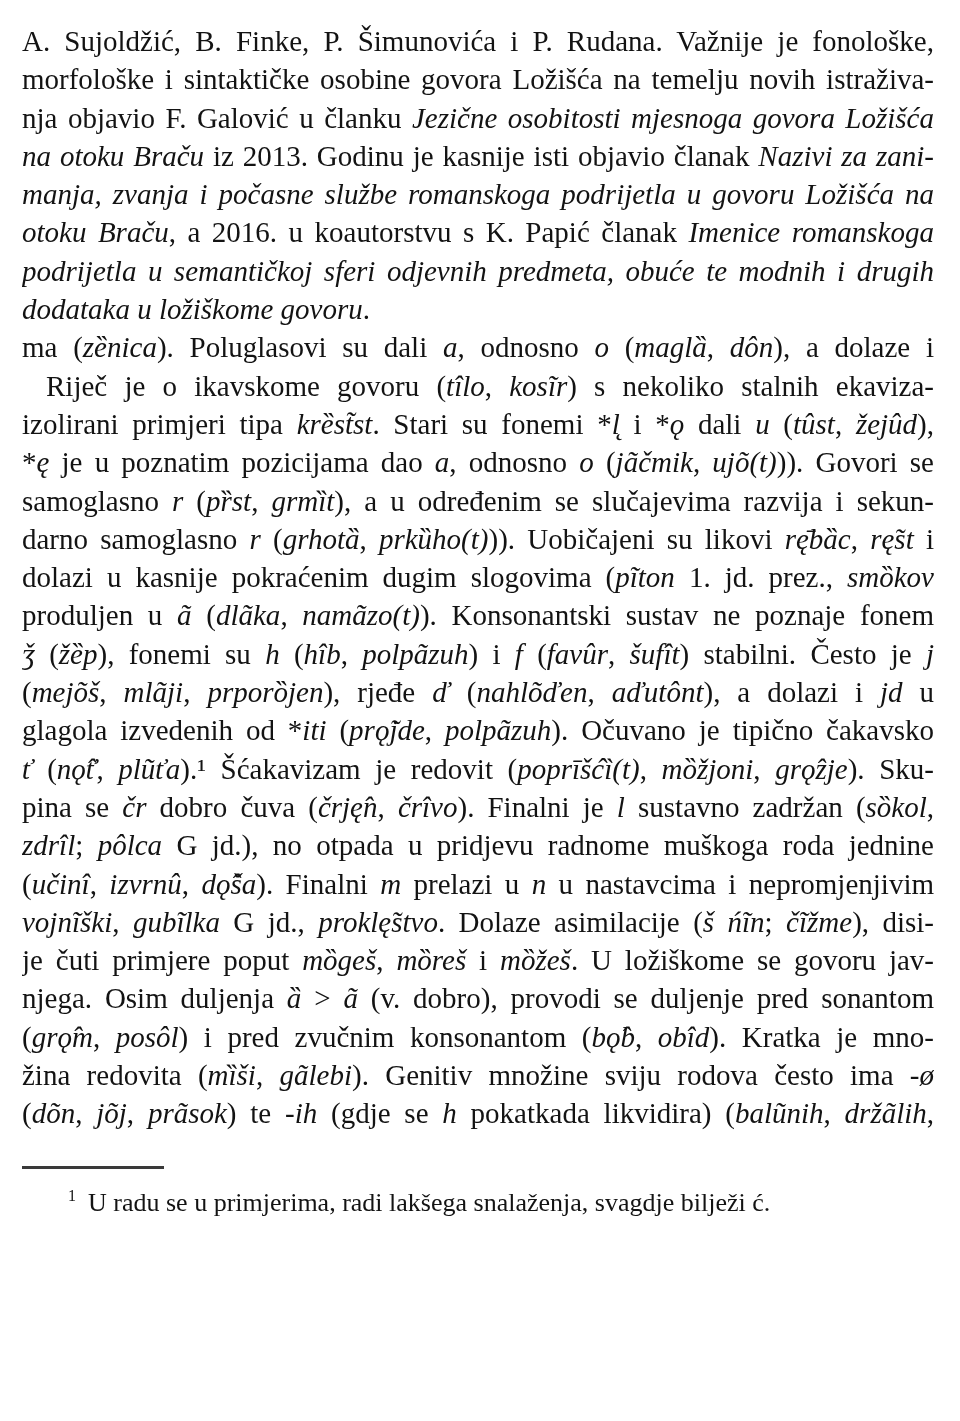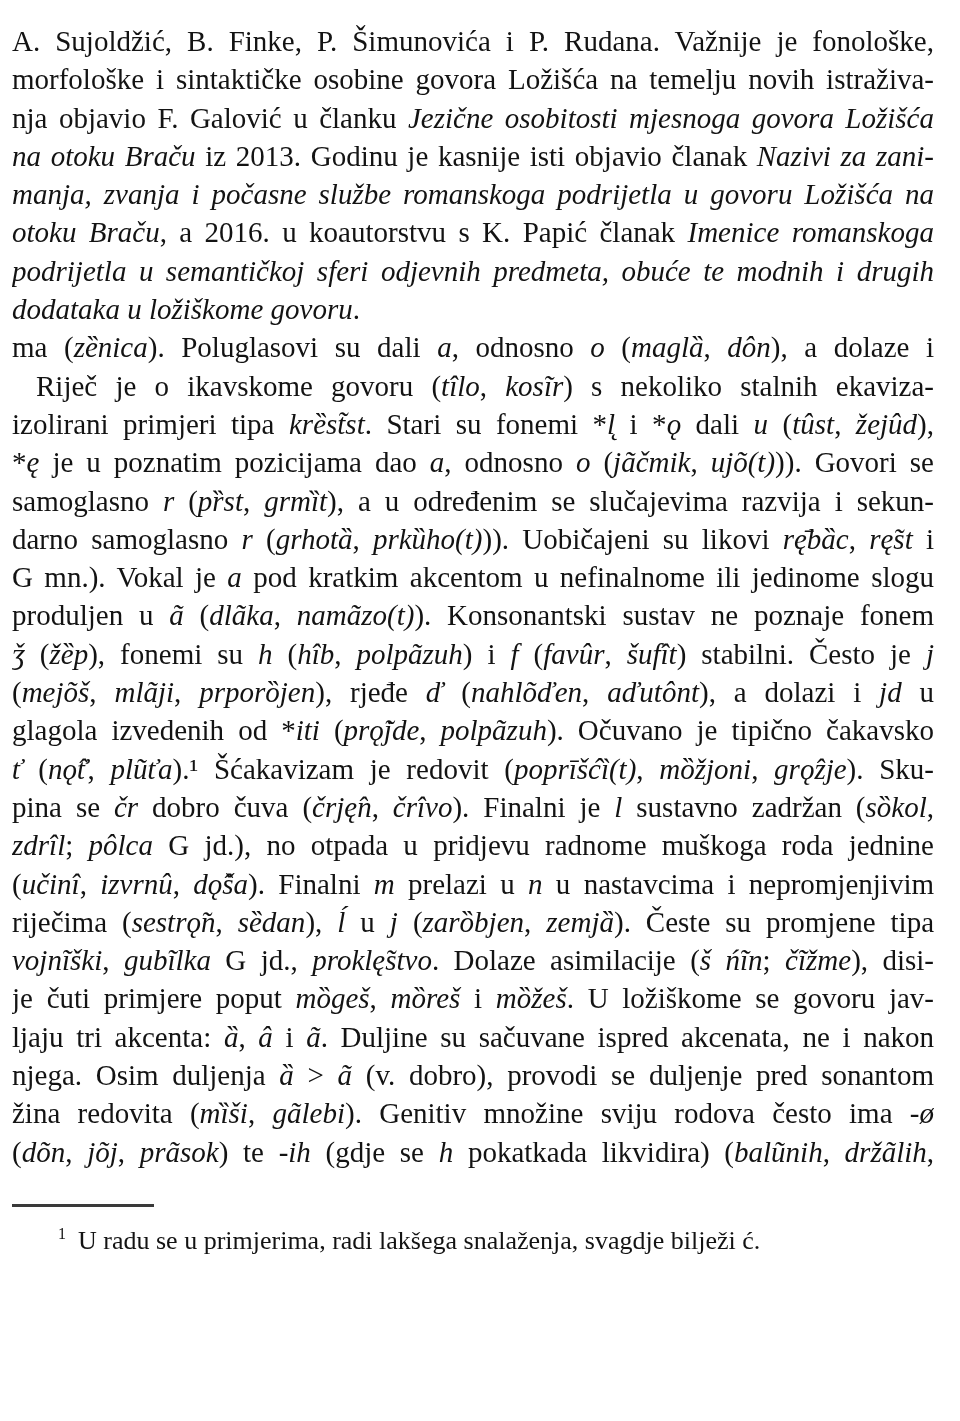--- a/index.html
+++ b/index.html
@@ -12,21 +12,21 @@
     height: 1421px;
     color: #131313;
     font-family: "Liberation Serif", "DejaVu Serif", serif;
     overflow: hidden;
   }
   .page {
     width: 960px;
     height: 1073px;
     background: #ffffff;
     box-sizing: border-box;
-    padding: 22px 26px 0 12px;
+    padding: 22px 26px 0 22px;
   }
   .text-block {
     font-size: 29px;
     line-height: 38.3px;
   }
   .line {
     text-align: justify;
     text-align-last: justify;
     height: 38.3px;
     overflow: hidden;
@@ -70,34 +70,33 @@
       <div class="line"><span class="it">manja, zvanja i počasne službe romanskoga podrijetla u govoru Ložišća na</span></div>
       <div class="line"><span class="it">otoku Braču</span><span>, a 2016. u koautorstvu s K. Papić članak </span><span class="it">Imenice romanskoga</span></div>
       <div class="line"><span class="it">podrijetla u semantičkoj sferi odjevnih predmeta, obuće te modnih i drugih</span></div>
       <div class="line endline"><span class="it">dodataka u ložiškome govoru</span><span>.</span></div>
       <div class="line"><span>ma (</span><span class="it">zȅnica</span><span>). Poluglasovi su dali </span><span class="it">a</span><span>, odnosno </span><span class="it">o</span><span> (</span><span class="it">maglȁ</span><span>, </span><span class="it">dôn</span><span>), a dolaze i</span></div>
       <div class="line indent"><span>Riječ je o ikavskome govoru (</span><span class="it">tîlo</span><span>, </span><span class="it">kosĩr</span><span>) s nekoliko stalnih ekaviza-</span></div>
       <div class="line"><span>izolirani primjeri tipa </span><span class="it">krȅst̃st</span><span>. Stari su fonemi *</span><span class="it">l̨</span><span> i *</span><span class="it">ǫ</span><span> dali </span><span class="it">u</span><span> (</span><span class="it">tûst</span><span>, </span><span class="it">žejûd</span><span>),</span></div>
       <div class="line"><span>*</span><span class="it">ę</span><span> je u poznatim pozicijama dao </span><span class="it">a</span><span>, odnosno </span><span class="it">o</span><span> (</span><span class="it">jãčmik</span><span>, </span><span class="it">ujõ(t)</span><span>)). Govori se</span></div>
       <div class="line"><span>samoglasno </span><span class="it">r</span><span> (</span><span class="it">pȑst</span><span>, </span><span class="it">grmȉt</span><span>), a u određenim se slučajevima razvija i sekun-</span></div>
       <div class="line"><span>darno samoglasno </span><span class="it">r</span><span> (</span><span class="it">grhotȁ</span><span>, </span><span class="it">prkȕho(t)</span><span>)). Uobičajeni su likovi </span><span class="it">rę̄bȁc</span><span>, </span><span class="it">rę̃st</span><span> i</span></div>
-      <div class="line"><span>G mn.). Vokal je </span><span class="it">a</span><span> pod kratkim akcentom u nefinalnome ili jedinome slogu</span></div>
+      <div class="line"><span>dolazi u kasnije pokraćenim dugim slogovima (</span><span class="it">pĩton</span><span> 1. jd. prez., </span><span class="it">smȍkov</span></div>
       <div class="line"><span>produljen u </span><span class="it">ã</span><span> (</span><span class="it">dlãka</span><span>, </span><span class="it">namãzo(t)</span><span>). Konsonantski sustav ne poznaje fonem</span></div>
       <div class="line"><span class="it">ǯ</span><span> (</span><span class="it">žȅp</span><span>), fonemi su </span><span class="it">h</span><span> (</span><span class="it">hîb</span><span>, </span><span class="it">polpãzuh</span><span>) i </span><span class="it">f</span><span> (</span><span class="it">favûr</span><span>, </span><span class="it">šufît</span><span>) stabilni. Često je </span><span class="it">j</span></div>
       <div class="line"><span>(</span><span class="it">mejõš</span><span>, </span><span class="it">mlãji</span><span>, </span><span class="it">prporȍjen</span><span>), rjeđe </span><span class="it">ď</span><span> (</span><span class="it">nahlõďen</span><span>, </span><span class="it">aďutônt</span><span>), a dolazi i </span><span class="it">jd</span><span> u</span></div>
       <div class="line"><span>glagola izvedenih od *</span><span class="it">iti</span><span> (</span><span class="it">prǫ̃jde</span><span>, </span><span class="it">polpãzuh</span><span>). Očuvano je tipično čakavsko</span></div>
       <div class="line"><span class="it">ť</span><span> (</span><span class="it">nǫ̂ť</span><span>, </span><span class="it">plũťa</span><span>).¹ Šćakavizam je redovit (</span><span class="it">poprīšćȉ(t)</span><span>, </span><span class="it">mȍžjoni</span><span>, </span><span class="it">grǫ̂zje</span><span>). Sku-</span></div>
       <div class="line"><span>pina se </span><span class="it">čr</span><span> dobro čuva (</span><span class="it">črję̂n</span><span>, </span><span class="it">črîvo</span><span>). Finalni je </span><span class="it">l</span><span> sustavno zadržan (</span><span class="it">sȍkol</span><span>,</span></div>
       <div class="line"><span class="it">zdrîl</span><span>; </span><span class="it">pôlca</span><span> G jd.), no otpada u pridjevu radnome muškoga roda jednine</span></div>
       <div class="line"><span>(</span><span class="it">učinî</span><span>, </span><span class="it">izvrnû</span><span>, </span><span class="it">dǫ̂ša</span><span>). Finalni </span><span class="it">m</span><span> prelazi u </span><span class="it">n</span><span> u nastavcima i nepromjenjivim</span></div>
-      <div class="line"><span>riječima (</span><span class="it">sestrǫ̃n</span><span>, </span><span class="it">sȅdan</span><span>), </span><span class="it">ĺ</span><span> u </span><span class="it">j</span><span> (</span><span class="it">zarȍbjen</span><span>, </span><span class="it">zemjȁ</span><span>). Česte su promjene tipa</span></div>
       <div class="line"><span class="it">vojnĩški</span><span>, </span><span class="it">gubĩlka</span><span> G jd., </span><span class="it">proklę̃stvo</span><span>. Dolaze asimilacije (</span><span class="it">š ńĩn</span><span>; </span><span class="it">čĩžme</span><span>), disi-</span></div>
       <div class="line"><span>je čuti primjere poput </span><span class="it">mȍgeš</span><span>, </span><span class="it">mȍreš</span><span> i </span><span class="it">mȍžeš</span><span>. U ložiškome se govoru jav-</span></div>
-      <div class="line"><span>ljaju tri akcenta: </span><span class="it">ȁ</span><span>, </span><span class="it">â</span><span> i </span><span class="it">ã</span><span>. Duljine su sačuvane ispred akcenata, ne i nakon</span></div>
       <div class="line"><span>njega. Osim duljenja </span><span class="it">ȁ</span><span> &gt; </span><span class="it">ã</span><span> (v. dobro), provodi se duljenje pred sonantom</span></div>
+      <div class="line"><span>(</span><span class="it">grǫ̂m</span><span>, </span><span class="it">posôl</span><span>) i pred zvučnim konsonantom (</span><span class="it">bǫ̂b</span><span>, </span><span class="it">obîd</span><span>). Kratka je mno-</span></div>
       <div class="line"><span>žina redovita (</span><span class="it">mȉši</span><span>, </span><span class="it">gãlebi</span><span>). Genitiv množine sviju rodova često ima </span><span class="it">-ø</span></div>
       <div class="line"><span>(</span><span class="it">dõn</span><span>, </span><span class="it">jõj</span><span>, </span><span class="it">prãsok</span><span>) te </span><span class="it">-ih</span><span> (gdje se </span><span class="it">h</span><span> pokatkada likvidira) (</span><span class="it">balũnih</span><span>, </span><span class="it">držãlih</span><span>,</span></div>
     </div>
   <div class="footnote-rule"></div>
   <div class="footnote">
     <span class="fn-marker">1</span><span>U radu se u primjerima, radi lakšega snalaženja, svagdje bilježi ć.</span>
   </div>
 </div>
 
 </body></html>

